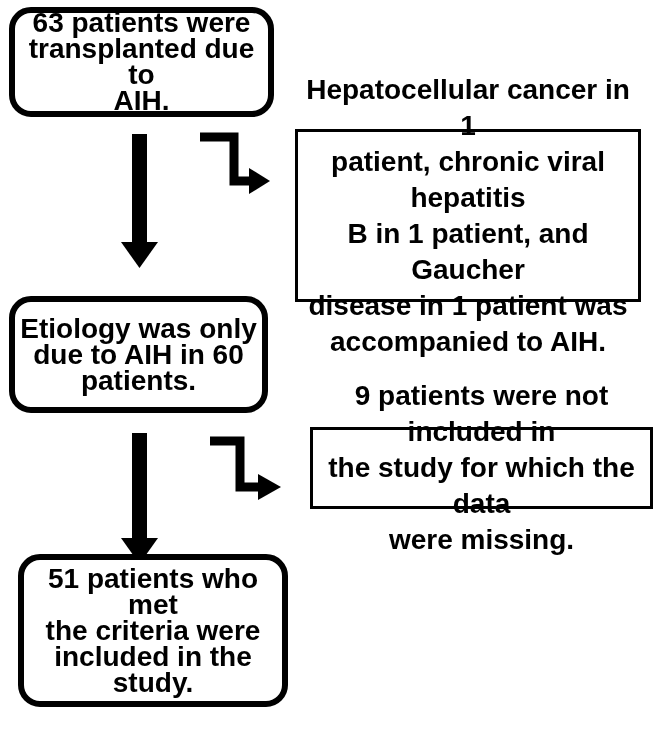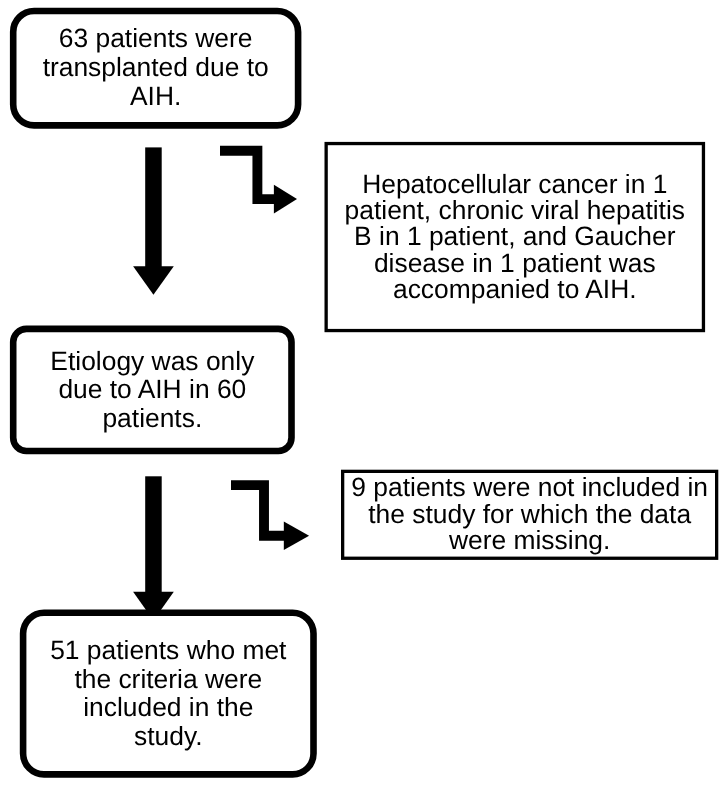--- a/index.html
+++ b/index.html
@@ -20,37 +20,38 @@
     position: absolute;
     box-sizing: border-box;
     background: #ffffff;
     display: flex;
     align-items: center;
     justify-content: center;
     text-align: center;
   }
   .node .txt {
     white-space: pre-line;
-    font-size: 24px;
+    font-size: 28px;
     line-height: 26px;
+    font-weight: bold;
   }
   .rounded {
     border: 6px solid #000000;
     border-radius: 22px;
   }
   .rect {
     border: 3px solid #000000;
   }
   .rect .txt {
-    line-height: 24px;
+    line-height: 36px;
   }
   
   #box-transplanted { left: 9px;   top: 7px;   width: 265px; height: 110px; }
   #box-comorbid     { left: 295px; top: 129px; width: 346px; height: 173px; }
-  #box-etiology     { left: 9px;   top: 296px; width: 259px; height: 117px; border-radius: 15px; }
+  #box-etiology     { left: 9px;   top: 296px; width: 259px; height: 117px; }
   #box-missing      { left: 310px; top: 427px; width: 343px; height: 82px; }
   #box-included     { left: 18px;  top: 554px; width: 270px; height: 153px; }
   .arrow-layer {
     position: absolute;
     left: 0; top: 0;
     width: 661px; height: 731px;
     pointer-events: none;
   }
 </style>
 </head>

